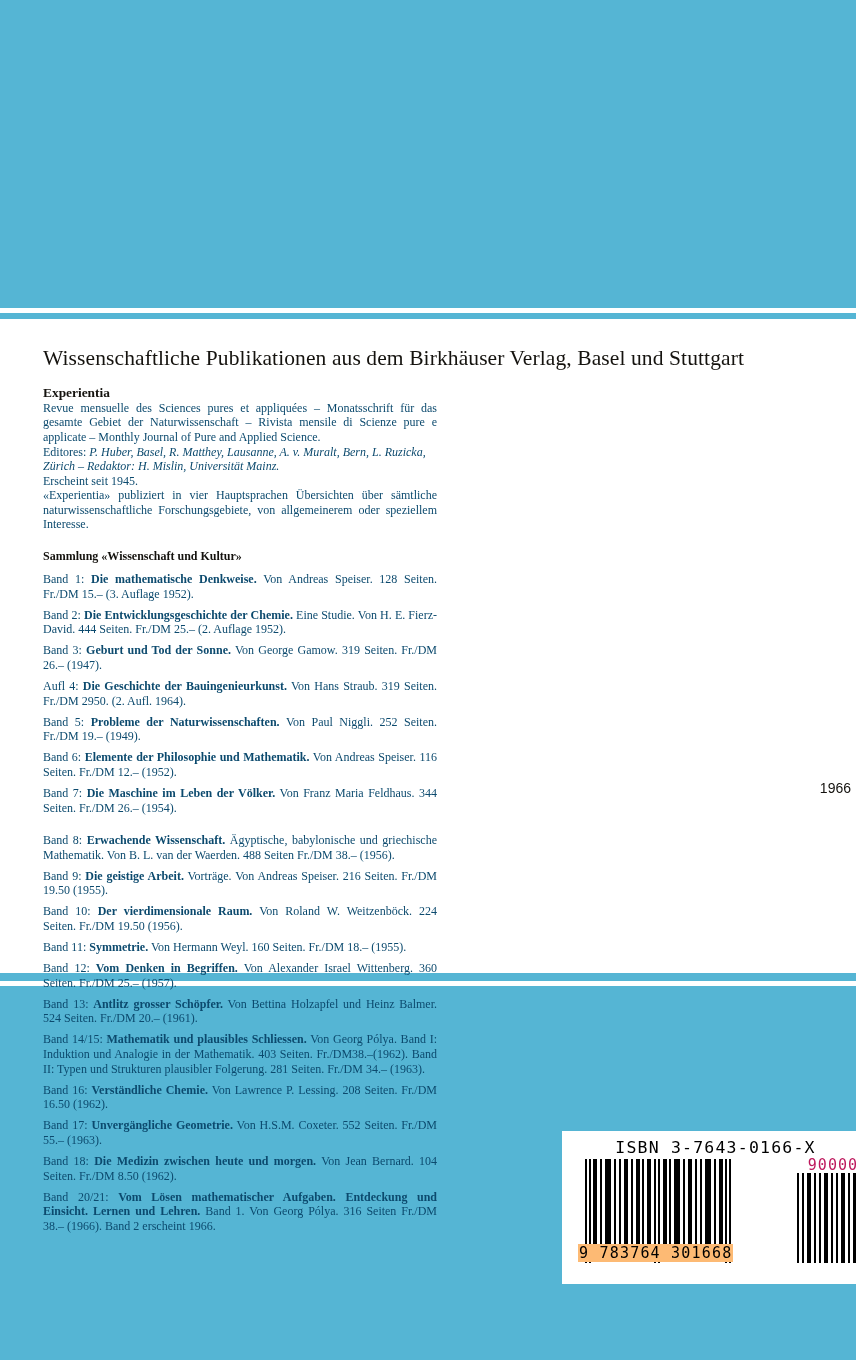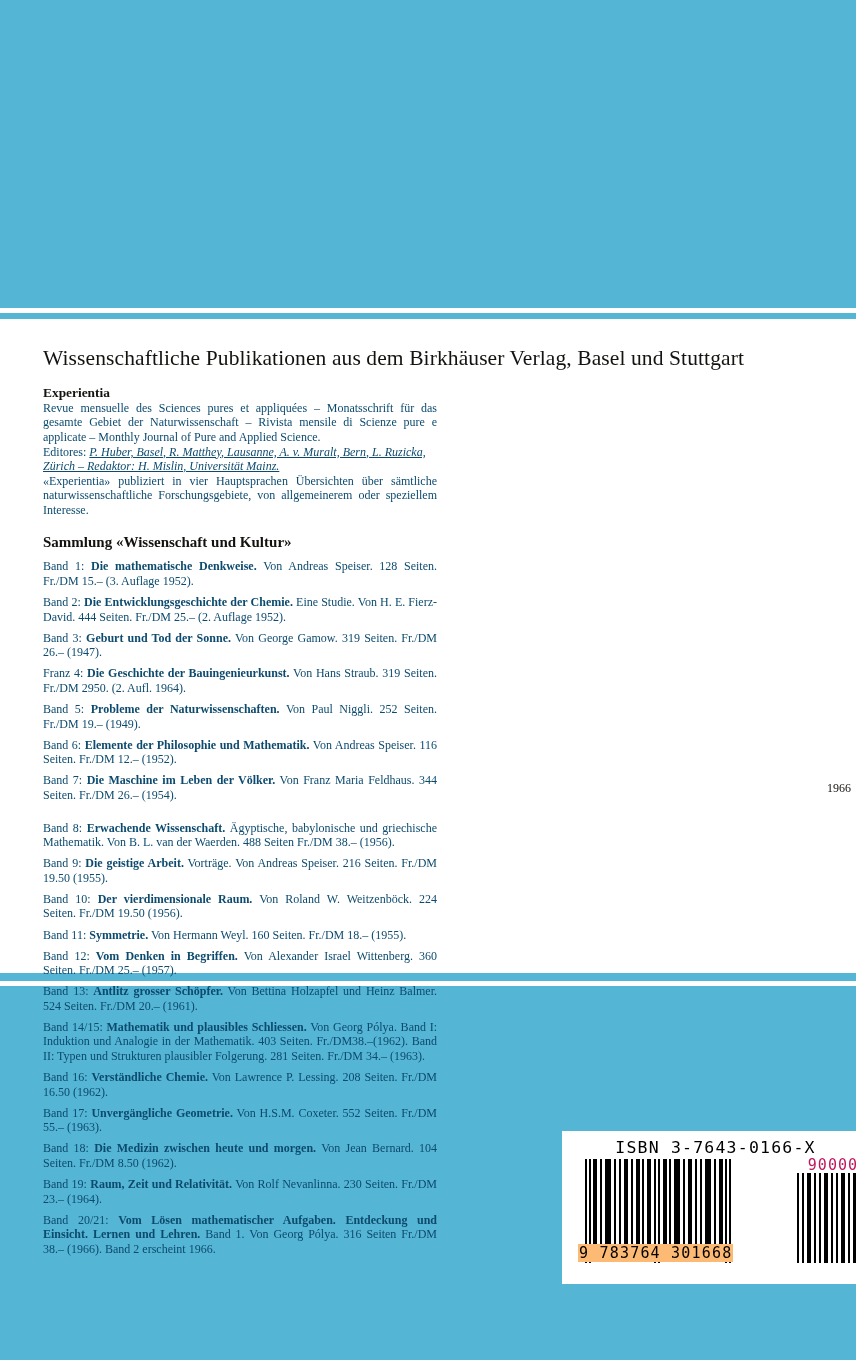--- a/index.html
+++ b/index.html
@@ -92,37 +92,37 @@
 
   .hdr {
     font-weight: bold;
     font-size: 13.4px;
     line-height: 1.18;
     text-align: left;
     margin: 0;
   }
   .sammlung {
     font-weight: bold;
-    font-size: 15px;
+    font-size: 12px;
     margin: 0 0 8px 0;
     text-align: left;
   }
   .spacer-lg { height: 17px; }
 
   .bnd { font-weight: bold; }
-  .ital { font-style: italic; text-decoration: underline; }
+  .ital { font-style: italic; }
   .nojust { text-align: left; }
 
   .year {
     position: absolute;
     right: 22px;
     bottom: 8px;
-    font-size: 12px;
+    font-size: 14px;
     color: #14120e;
-    font-family: Liberation Serif, serif;
+    font-family: Liberation Sans, sans-serif;
   }
 
   
   .barcode-box {
     position: absolute;
     left: 562px;
     top: 1131px;
     width: 307px;
     height: 153px;
     background: #ffffff;
@@ -196,20 +196,21 @@
     <div class="columns">
 
       <div class="col">
 
         <div class="hdr">Experientia</div>
         <div class="blk tight">Revue mensuelle des Sciences pures et appliquées – Monatsschrift für das gesamte Gebiet der Naturwissenschaft – Rivista mensile di Scienze pure e applicate – Monthly Journal of Pure and Applied Science.</div>
         <div class="blk tight nojust">
           <span>Editores:</span>
           <span class="ital">P. Huber, Basel, R. Matthey, Lausanne, A. v. Muralt, Bern, L. Ruzicka, Zürich – Redaktor: H. Mislin, Universität Mainz.</span>
         </div>
+        <div class="blk tight nojust">Erscheint seit 1945.</div>
         <div class="blk tight">«Experientia» publiziert in vier Hauptsprachen Übersichten über sämtliche naturwissenschaftliche Forschungsgebiete, von allgemeinerem oder speziellem Interesse.</div>
 
         <div class="spacer-lg"></div>
 
         <div class="sammlung">Sammlung «Wissenschaft und Kultur»</div>
 
         <div class="blk">
           <span>Band 1:</span>
           <span class="bnd">Die mathematische Denkweise.</span>
           <span>Von Andreas Speiser. 128 Seiten. Fr./DM 15.– (3. Auflage 1952).</span>
@@ -218,21 +219,21 @@
           <span>Band 2:</span>
           <span class="bnd">Die Entwicklungsgeschichte der Chemie.</span>
           <span>Eine Studie. Von H. E. Fierz-David. 444 Seiten. Fr./DM 25.– (2. Auflage 1952).</span>
         </div>
         <div class="blk">
           <span>Band 3:</span>
           <span class="bnd">Geburt und Tod der Sonne.</span>
           <span>Von George Gamow. 319 Seiten. Fr./DM 26.– (1947).</span>
         </div>
         <div class="blk">
-          <span>Franz 4:</span>
+          <span>Aufl 4:</span>
           <span class="bnd">Die Geschichte der Bauingenieurkunst.</span>
           <span>Von Hans Straub. 319 Seiten. Fr./DM 2950. (2. Aufl. 1964).</span>
         </div>
         <div class="blk">
           <span>Band 5:</span>
           <span class="bnd">Probleme der Naturwissenschaften.</span>
           <span>Von Paul Niggli. 252 Seiten. Fr./DM 19.– (1949).</span>
         </div>
         <div class="blk">
           <span>Band 6:</span>
@@ -291,25 +292,20 @@
         </div>
         <div class="blk">
           <span>Band 17:</span>
           <span class="bnd">Unvergängliche Geometrie.</span>
           <span>Von H.S.M. Coxeter. 552 Seiten. Fr./DM 55.– (1963).</span>
         </div>
         <div class="blk">
           <span>Band 18:</span>
           <span class="bnd">Die Medizin zwischen heute und morgen.</span>
           <span>Von Jean Bernard. 104 Seiten. Fr./DM 8.50 (1962).</span>
-        </div>
-        <div class="blk">
-          <span>Band 19:</span>
-          <span class="bnd">Raum, Zeit und Relativität.</span>
-          <span>Von Rolf Nevanlinna. 230 Seiten. Fr./DM 23.– (1964).</span>
         </div>
         <div class="blk">
           <span>Band 20/21:</span>
           <span class="bnd">Vom Lösen mathematischer Aufgaben. Entdeckung und Einsicht. Lernen und Lehren.</span>
           <span>Band 1. Von Georg Pólya. 316 Seiten Fr./DM 38.– (1966). Band 2 erscheint 1966.</span>
         </div>
 
       </div>
     </div>
 

